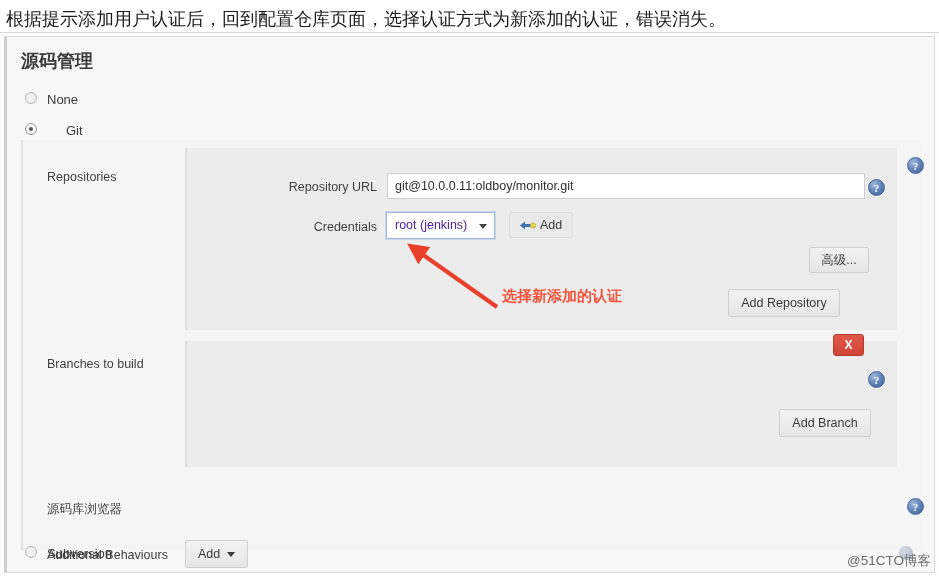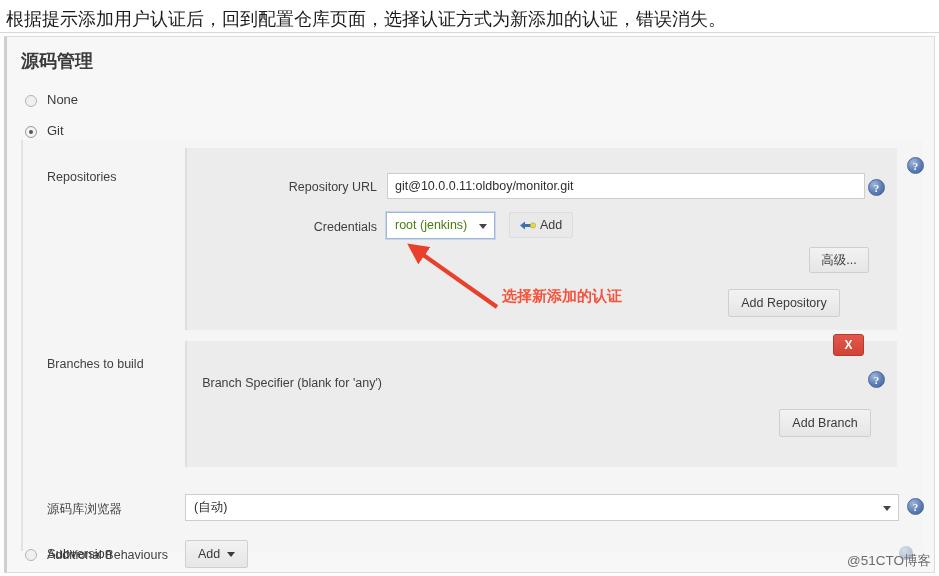--- a/index.html
+++ b/index.html
@@ -35,21 +35,21 @@
     background: #f7f7f7;
     border: 1px solid #dcdcdc;
     border-left: 3px solid #cfcfcf;
   }
   .card-title {
     position: absolute; left: 14px; top: 12px;
     font-size: 18px; font-weight: bold; color: #3b3b3b;
   }
 
   
-  .radio-row { position: absolute; display: flex; align-items: flex-end; }
+  .radio-row { position: absolute; display: flex; align-items: flex-start; }
   .radio {
     width: 12px; height: 12px; border-radius: 50%;
     border: 1px solid #b4b4b4; background: #f0f0f0;
     display: inline-block; position: relative; flex: none;
   }
   .radio.checked { background: #f4f4f4; border-color: #999; }
   .radio.checked::after {
     content: ""; position: absolute; left: 3px; top: 3px;
     width: 4px; height: 4px; border-radius: 50%; background: #555;
   }
@@ -90,21 +90,21 @@
     line-height: 16px;
     white-space: nowrap; overflow: hidden;
   }
 
   
   .selectbox {
     position: absolute;
     background: #ffffff;
     border: 1px solid #9cb8de;
     box-shadow: 0 0 0 1px rgba(140,175,220,.35);
-    font-size: 12.5px; color: #4d7c0f;
+    font-size: 12.5px; color: #4c1d95;
     padding: 4px 22px 4px 8px;
     line-height: 16px;
     white-space: nowrap;
   }
   .selectbox .caret, .plainselect .caret {
     position: absolute; right: 7px; top: 50%;
     margin-top: -2px;
     width: 0; height: 0;
     border-left: 4px solid transparent;
     border-right: 4px solid transparent;
@@ -200,21 +200,21 @@
 
   <div class="card">
 
     <div class="card-title">源码管理</div>
 
     <div class="radio-row" style="left:18px; top:55px;">
       <span class="radio"></span>
       <span class="radio-label">None</span>
     </div>
 
-    <div class="radio-row" style="left:18px; top:86px;">
+    <div class="radio-row" style="left:18px; top:86px;gap:19px;">
       <span class="radio checked"></span>
       <span class="radio-label">Git</span>
     </div>
 
     <div class="git-panel">
 
       <div class="section" style="left:0; top:8px; width:902px; height:184px;">
 
         <div class="sec-label" style="left:24px; top:22px;">Repositories</div>
 
@@ -256,42 +256,37 @@
           <span>?</span>
         </div>
       </div>
 
       <div class="section" style="left:0; top:197px; width:902px; height:140px;">
 
         <div class="sec-label" style="left:24px; top:20px;">Branches to build</div>
 
         <div class="sec-body" style="left:162px; top:4px; width:712px; height:126px;">
 
-          <div class="field-label" style="left:10px; top:35px; width:185px;">Branch Specifier (blank for 'any')</div>
 
           <div class="btn" style="left:592px; top:68px; width:92px; height:28px;">
             <span>Add Branch</span>
           </div>
         </div>
 
         <div class="btn-del" style="left:810px; top:-3px;">
           <span>X</span>
         </div>
 
         <div class="help" style="left:845px; top:34px;">
           <span>?</span>
         </div>
       </div>
 
       <div class="section" style="left:0; top:345px; width:902px; height:44px;">
         <div class="sec-label" style="left:24px; top:16px;">源码库浏览器</div>
-        <div class="plainselect" style="left:162px; top:9px; width:714px; height:27px;">
-          <span>(自动)</span>
-          <span class="caret"></span>
-        </div>
         <div class="help" style="left:884px; top:13px;">
           <span>?</span>
         </div>
       </div>
 
       <div class="section" style="left:0; top:393px; width:902px; height:44px;">
         <div class="sec-label" style="left:24px; top:15px;">Additional Behaviours</div>
         <div class="btn" style="left:162px; top:7px; width:63px; height:28px;">
           <span>Add</span>
           <span class="caret-dark"></span>

